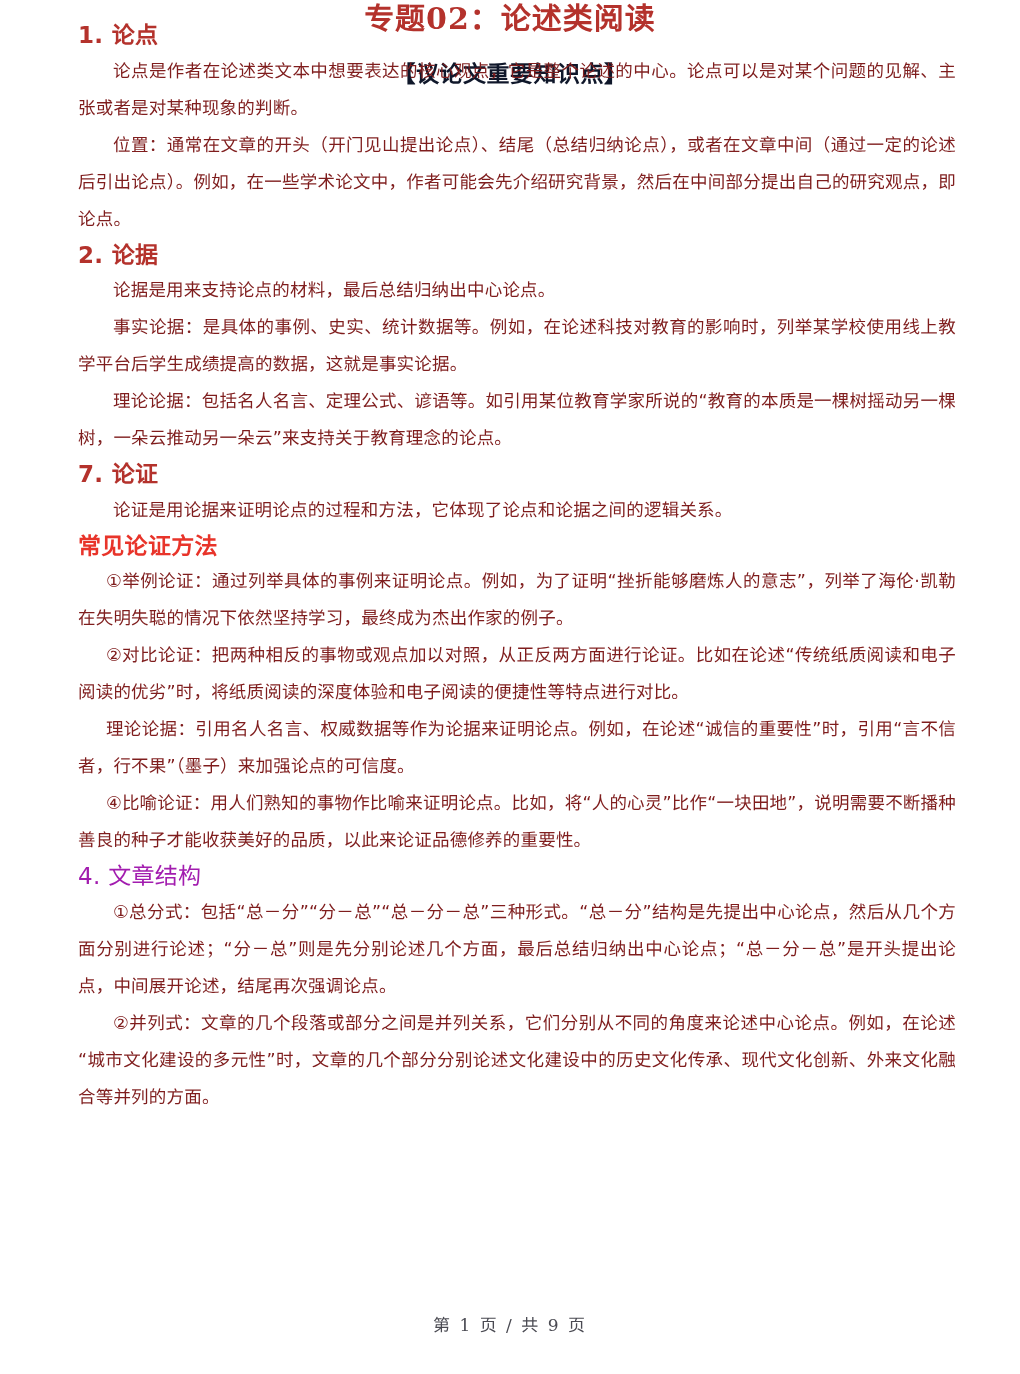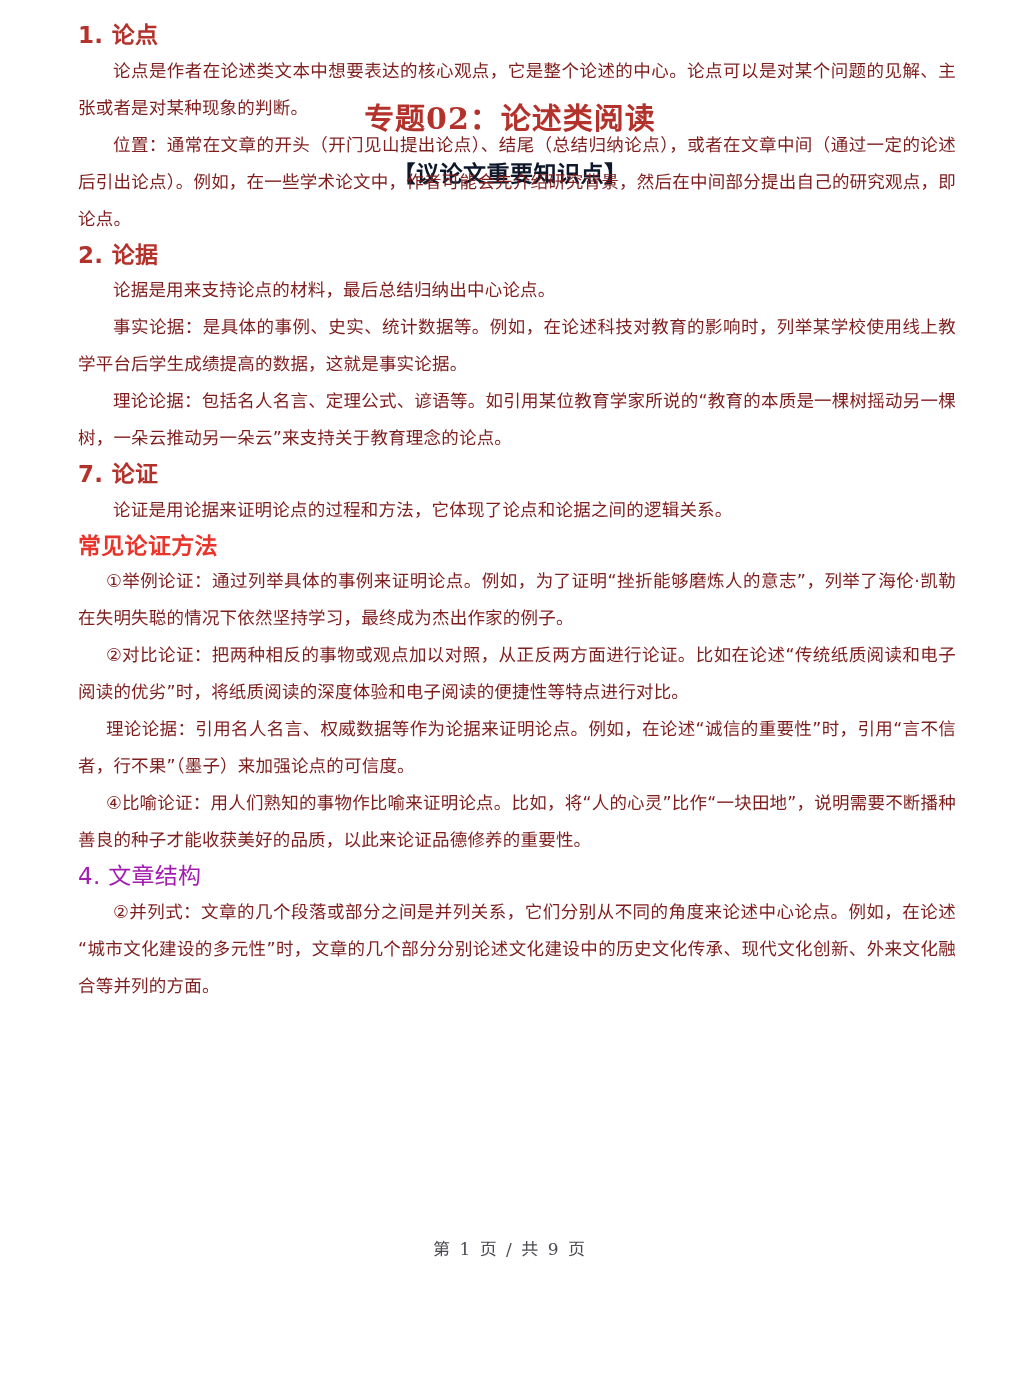--- a/index.html
+++ b/index.html
@@ -28,21 +28,20 @@
   .content {
     position: absolute;
     left: 78px;
     top: 0;
     width: 878px;
   }
 
   
   .doc-title {
     margin: 0;
-    padding-top: 100px;
     text-align: center;
     font-size: 30px;
     font-weight: bold;
     letter-spacing: 1px;
     color: #b4322c;
     font-family: "DejaVu Serif", "Liberation Serif", serif;
     line-height: 1.25;
   }
   .doc-subtitle {
     margin: 0;
@@ -88,21 +87,21 @@
   p.body.tight {
     text-indent: 1.6em;
   }
 
   .gap-1 { height: 18px; }
 
   
   .footer {
     position: absolute;
     left: 0;
-    top: 1235px;
+    top: 1311px;
     width: 1020px;
     text-align: center;
     font-size: 17px;
     color: #4a4a52;
     font-family: "DejaVu Serif", "Liberation Serif", serif;
     letter-spacing: 2px;
   }
 </style>
 </head>
 <body>
@@ -138,20 +137,21 @@
     <div>
       <h3 class="sec-h bright">常见论证方法</h3>
       <p class="body tight">①举例论证：通过列举具体的事例来证明论点。例如，为了证明“挫折能够磨炼人的意志”，列举了海伦·凯勒在失明失聪的情况下依然坚持学习，最终成为杰出作家的例子。</p>
       <p class="body tight">②对比论证：把两种相反的事物或观点加以对照，从正反两方面进行论证。比如在论述“传统纸质阅读和电子阅读的优劣”时，将纸质阅读的深度体验和电子阅读的便捷性等特点进行对比。</p>
       <p class="body tight">理论论据：引用名人名言、权威数据等作为论据来证明论点。例如，在论述“诚信的重要性”时，引用“言不信者，行不果”（墨子）来加强论点的可信度。</p>
       <p class="body tight">④比喻论证：用人们熟知的事物作比喻来证明论点。比如，将“人的心灵”比作“一块田地”，说明需要不断播种善良的种子才能收获美好的品质，以此来论证品德修养的重要性。</p>
     </div>
 
     <div>
       <h3 class="sec-h black">4. 文章结构</h3>
+      <p class="body">①总分式：包括“总－分”“分－总”“总－分－总”三种形式。“总－分”结构是先提出中心论点，然后从几个方面分别进行论述；“分－总”则是先分别论述几个方面，最后总结归纳出中心论点；“总－分－总”是开头提出论点，中间展开论述，结尾再次强调论点。</p>
       <p class="body">②并列式：文章的几个段落或部分之间是并列关系，它们分别从不同的角度来论述中心论点。例如，在论述“城市文化建设的多元性”时，文章的几个部分分别论述文化建设中的历史文化传承、现代文化创新、外来文化融合等并列的方面。</p>
     </div>
 
   </div>
 
   <div class="footer">第 1 页 / 共 9 页</div>
 
 </div>
 
 </body></html>

